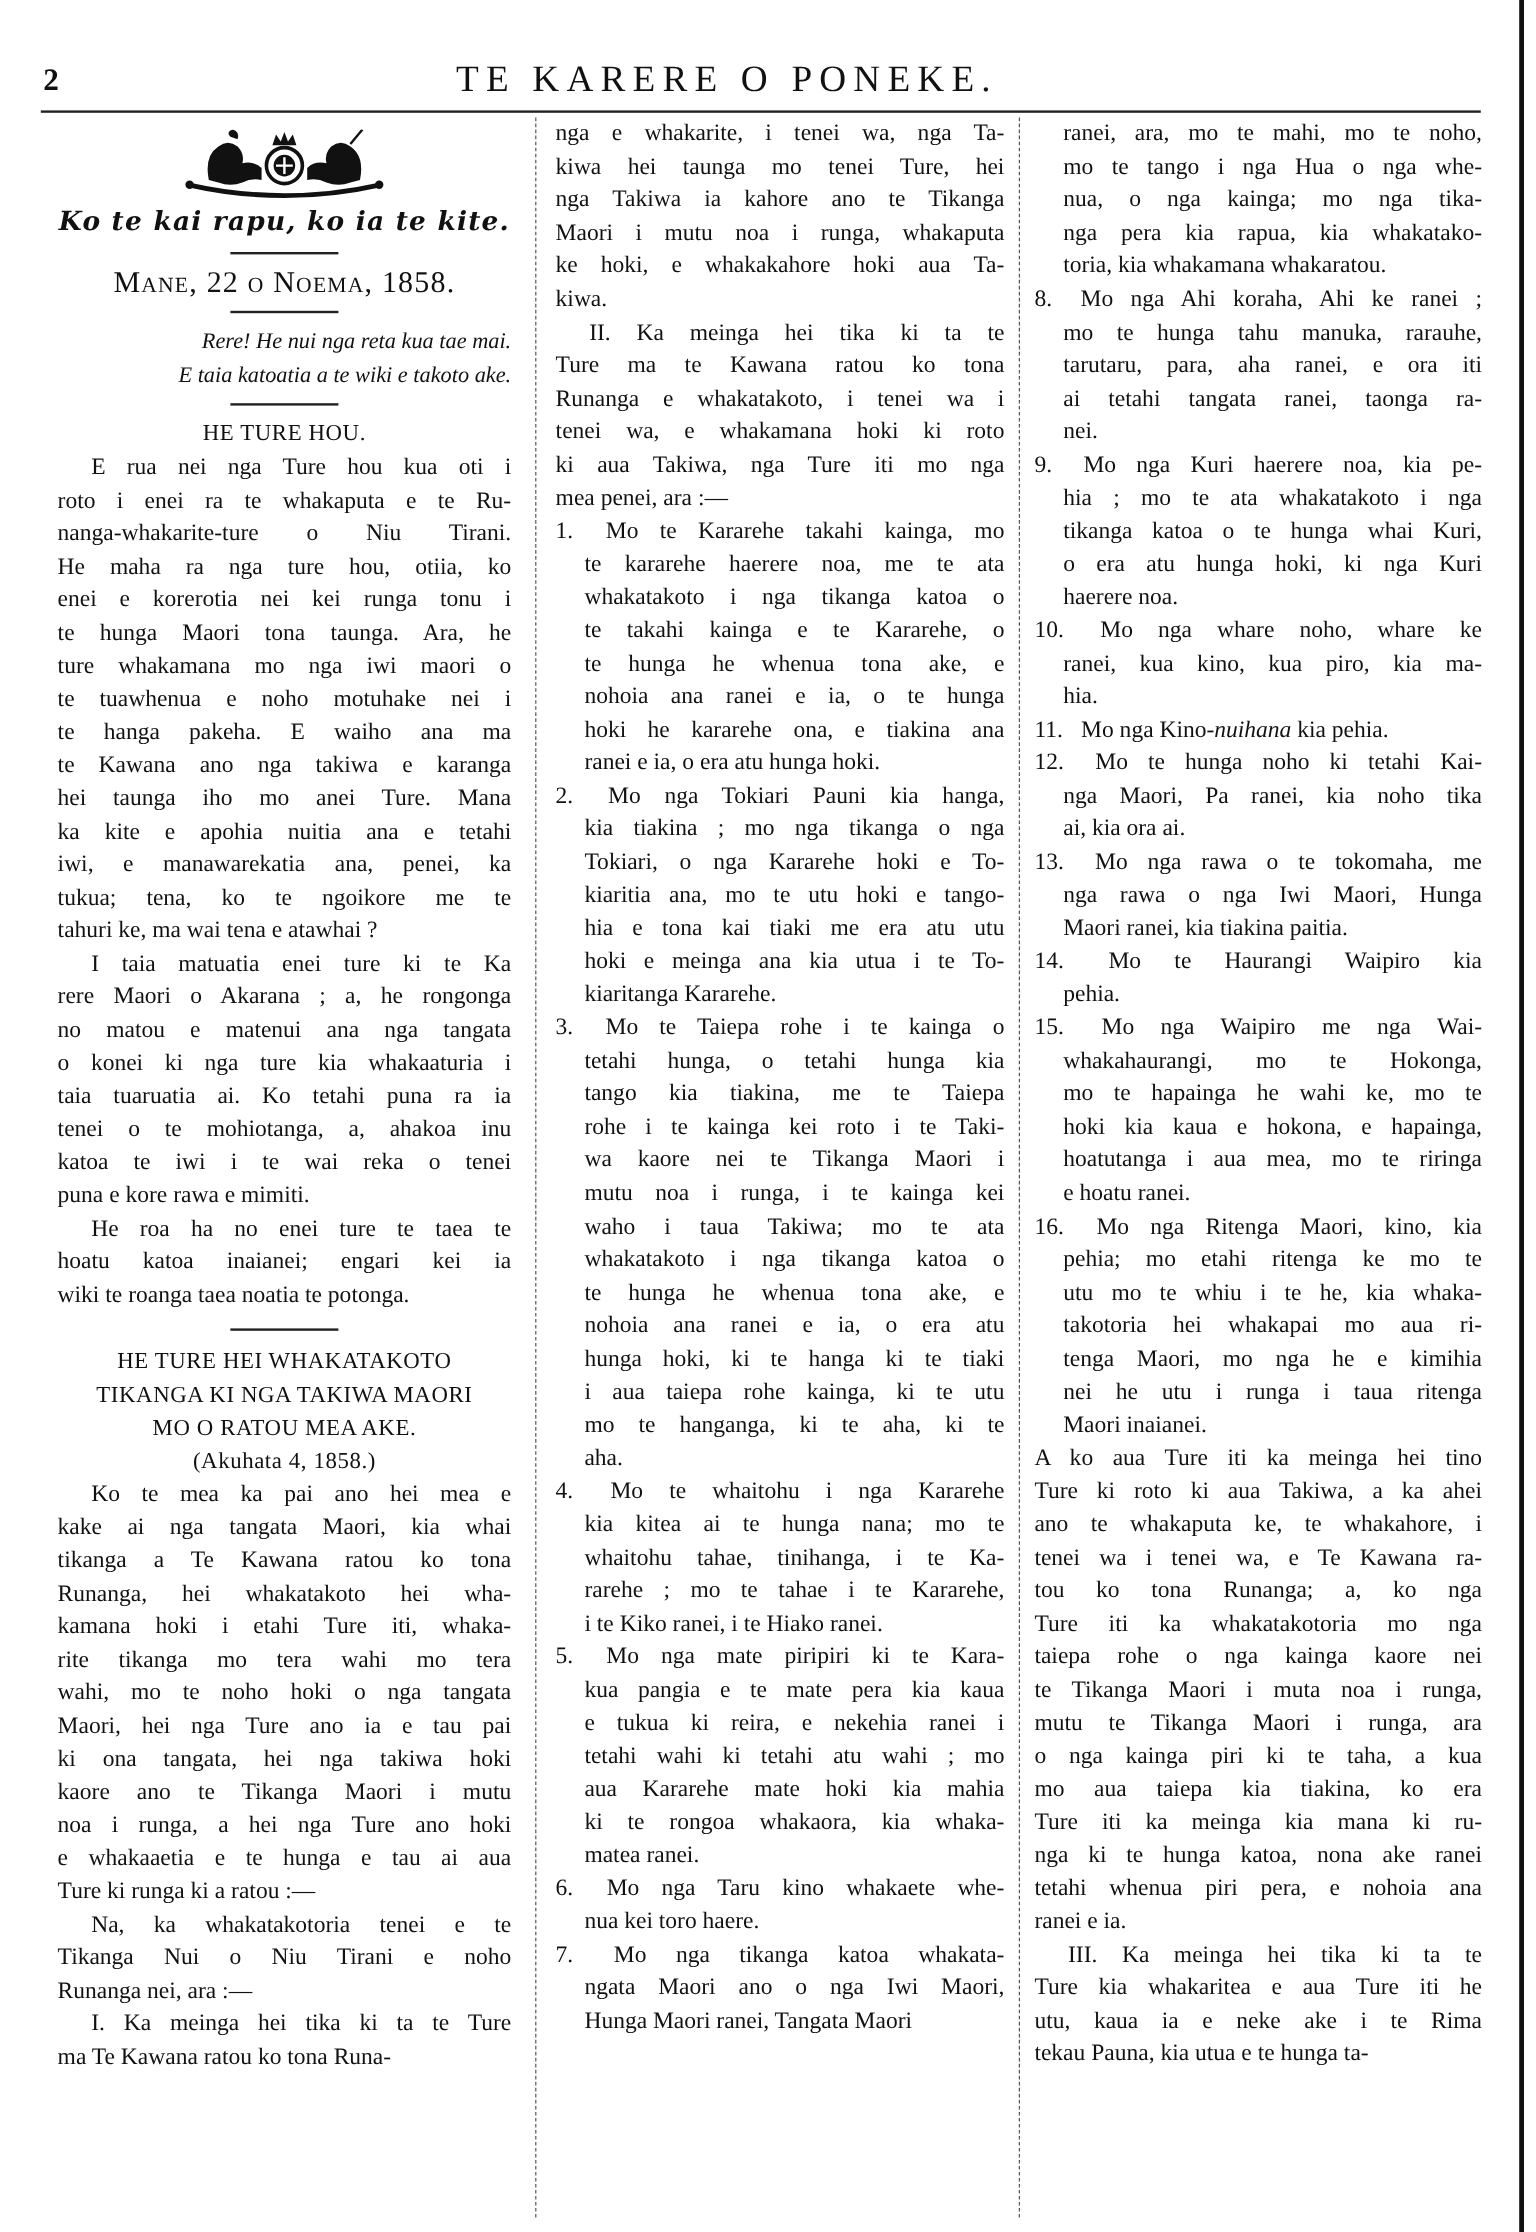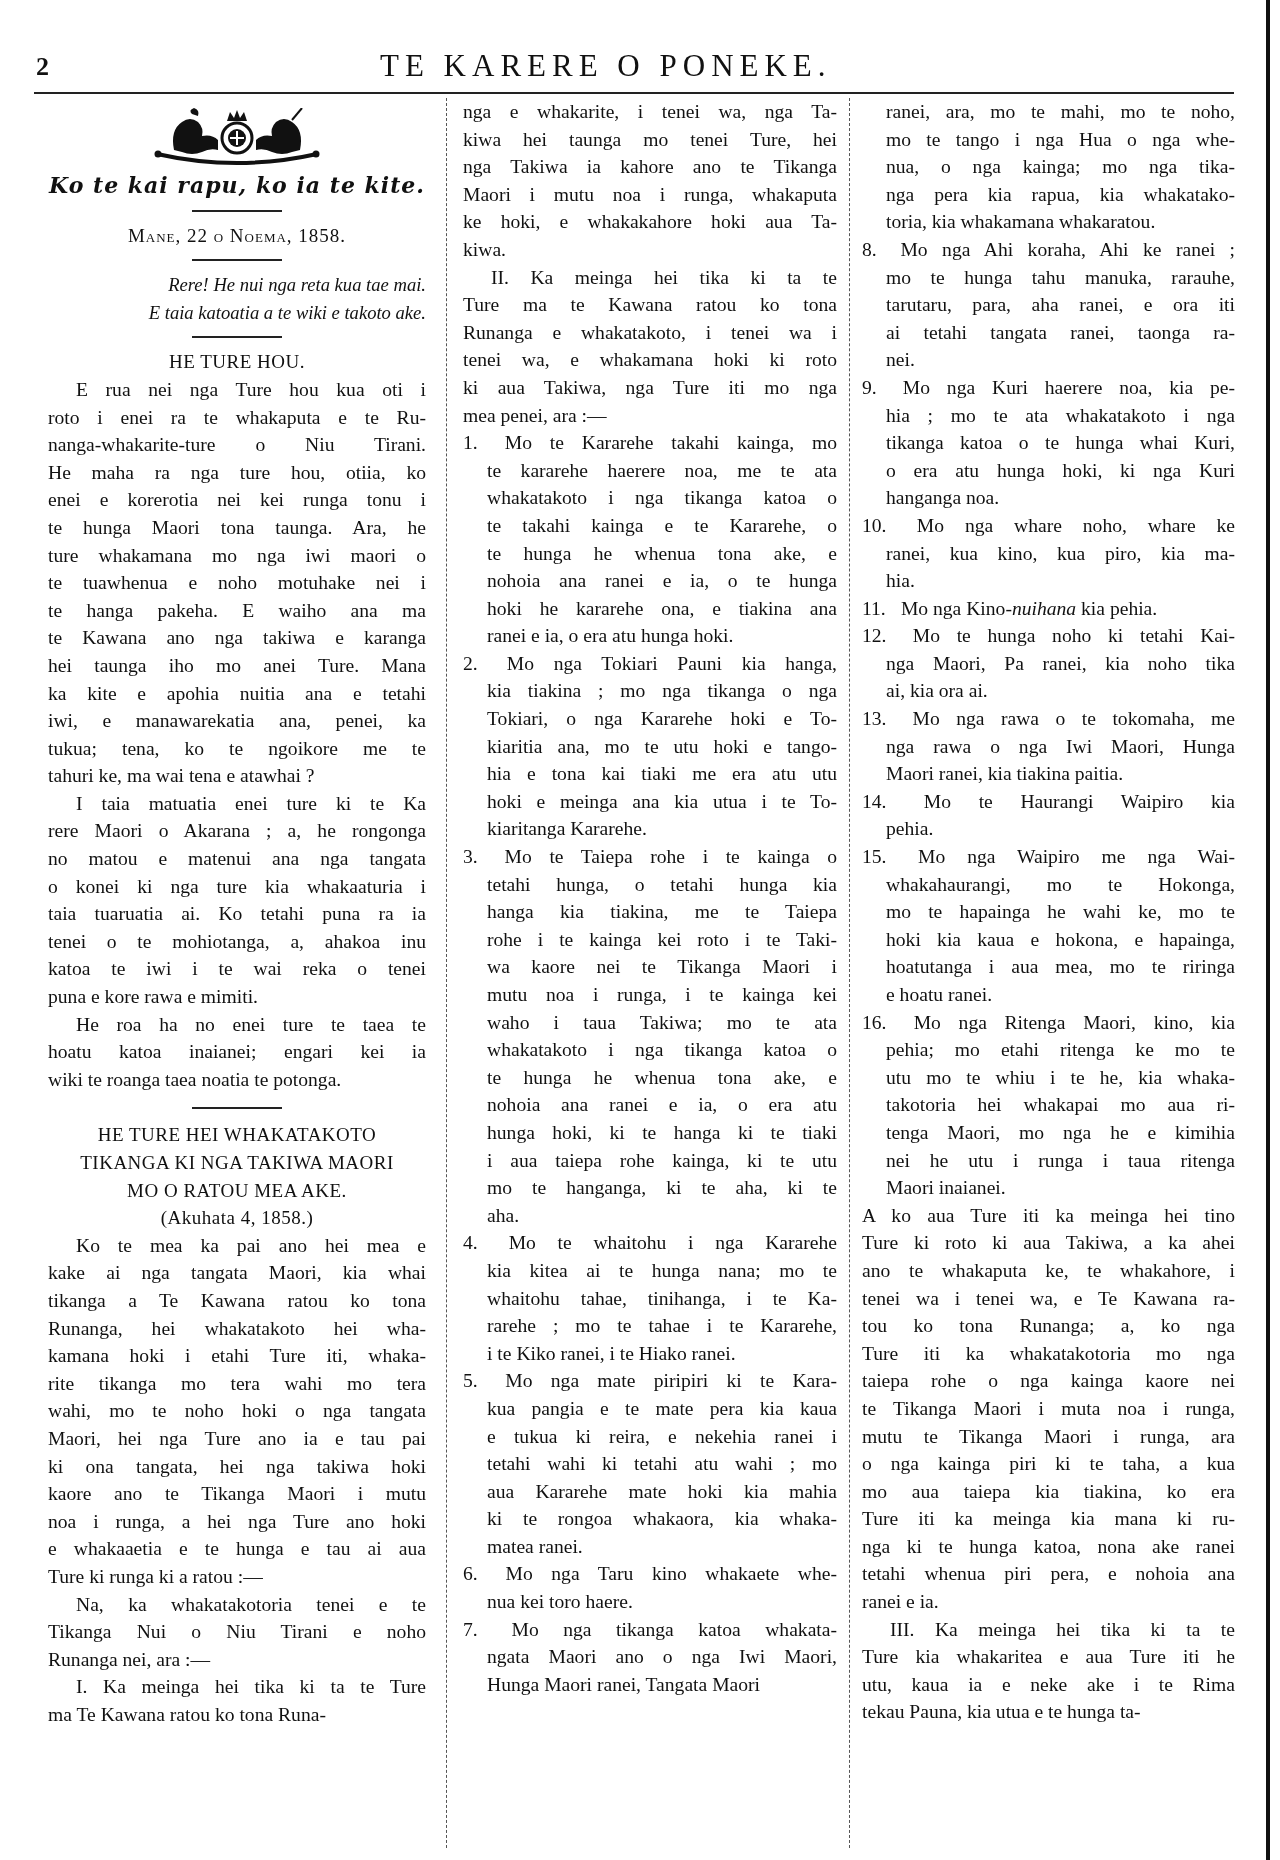--- a/index.html
+++ b/index.html
@@ -41,21 +41,21 @@
   .line.last { text-align-last: left; }
   .line.indent { padding-left: 28px; }
   .line.hang { padding-left: 24px; }
 
   .crest { display: block; margin: 10px auto 4px; width: 170px; height: 60px; }
   .motto {
     text-align: center; font-family: "DejaVu Serif", serif; font-weight: bold;
     font-size: 22px; letter-spacing: 1px; margin: 4px 0 6px; font-style: italic;
   }
   .short-rule { width: 90px; margin: 10px auto; border-top: 2px solid #222; height: 0; }
-  .dateline { text-align: center; font-size: 19px; letter-spacing: 1px; margin: 6px 0; font-variant: small-caps; }
+  .dateline { text-align: center; font-size: 25px; letter-spacing: 1px; margin: 6px 0; font-variant: small-caps; }
   .notice { font-style: italic; font-size: 18.6px; text-align: right; }
   .notice .line { text-align-last: right; }
   .heading { text-align: center; font-size: 19px; letter-spacing: 0.5px; }
   .num { display: inline-block; width: 24px; }
   em.ital { font-style: italic; }
 </style>
 </head>
 <body>
 
 <div class="page-edge"></div>
@@ -188,21 +188,21 @@
         <span class="line hang">kia tiakina ; mo nga tikanga o nga</span>
         <span class="line hang">Tokiari, o nga Kararehe hoki e To-</span>
         <span class="line hang">kiaritia ana, mo te utu hoki e tango-</span>
         <span class="line hang">hia e tona kai tiaki me era atu utu</span>
         <span class="line hang">hoki e meinga ana kia utua i te To-</span>
         <span class="line last hang">kiaritanga Kararehe.</span>
       </div>
       <div>
         <span class="line" style="padding-left: 0px;"><span class="num" style="width: 24px;">3.</span><span> Mo te Taiepa rohe i te kainga o</span></span>
         <span class="line hang">tetahi hunga, o tetahi hunga kia</span>
-        <span class="line hang">hanga kia tiakina, me te Taiepa</span>
+        <span class="line hang">tango kia tiakina, me te Taiepa</span>
         <span class="line hang">rohe i te kainga kei roto i te Taki-</span>
         <span class="line hang">wa kaore nei te Tikanga Maori i</span>
         <span class="line hang">mutu noa i runga, i te kainga kei</span>
         <span class="line hang">waho i taua Takiwa; mo te ata</span>
         <span class="line hang">whakatakoto i nga tikanga katoa o</span>
         <span class="line hang">te hunga he whenua tona ake, e</span>
         <span class="line hang">nohoia ana ranei e ia, o era atu</span>
         <span class="line hang">hunga hoki, ki te hanga ki te tiaki</span>
         <span class="line hang">i aua taiepa rohe kainga, ki te utu</span>
         <span class="line hang">mo te hanganga, ki te aha, ki te</span>
@@ -250,21 +250,21 @@
         <span class="line hang">mo te hunga tahu manuka, rarauhe,</span>
         <span class="line hang">tarutaru, para, aha ranei, e ora iti</span>
         <span class="line hang">ai tetahi tangata ranei, taonga ra-</span>
         <span class="line last hang">nei.</span>
       </div>
       <div>
         <span class="line" style="padding-left: 0px;"><span class="num" style="width: 24px;">9.</span><span> Mo nga Kuri haerere noa, kia pe-</span></span>
         <span class="line hang">hia ; mo te ata whakatakoto i nga</span>
         <span class="line hang">tikanga katoa o te hunga whai Kuri,</span>
         <span class="line hang">o era atu hunga hoki, ki nga Kuri</span>
-        <span class="line last hang">hanganga noa.</span>
+        <span class="line last hang">haerere noa.</span>
       </div>
       <div>
         <span class="line" style="padding-left: 0px;"><span class="num" style="width: 34px;">10.</span><span> Mo nga whare noho, whare ke</span></span>
         <span class="line hang">ranei, kua kino, kua piro, kia ma-</span>
         <span class="line last hang">hia.</span>
       </div>
       <div>
         <span class="line last" style="padding-left: 0px;"><span class="num" style="width: 34px;">11.</span><span> Mo nga Kino-<em class="ital">nuihana</em> kia pehia.</span></span>
       </div>
       <div>

